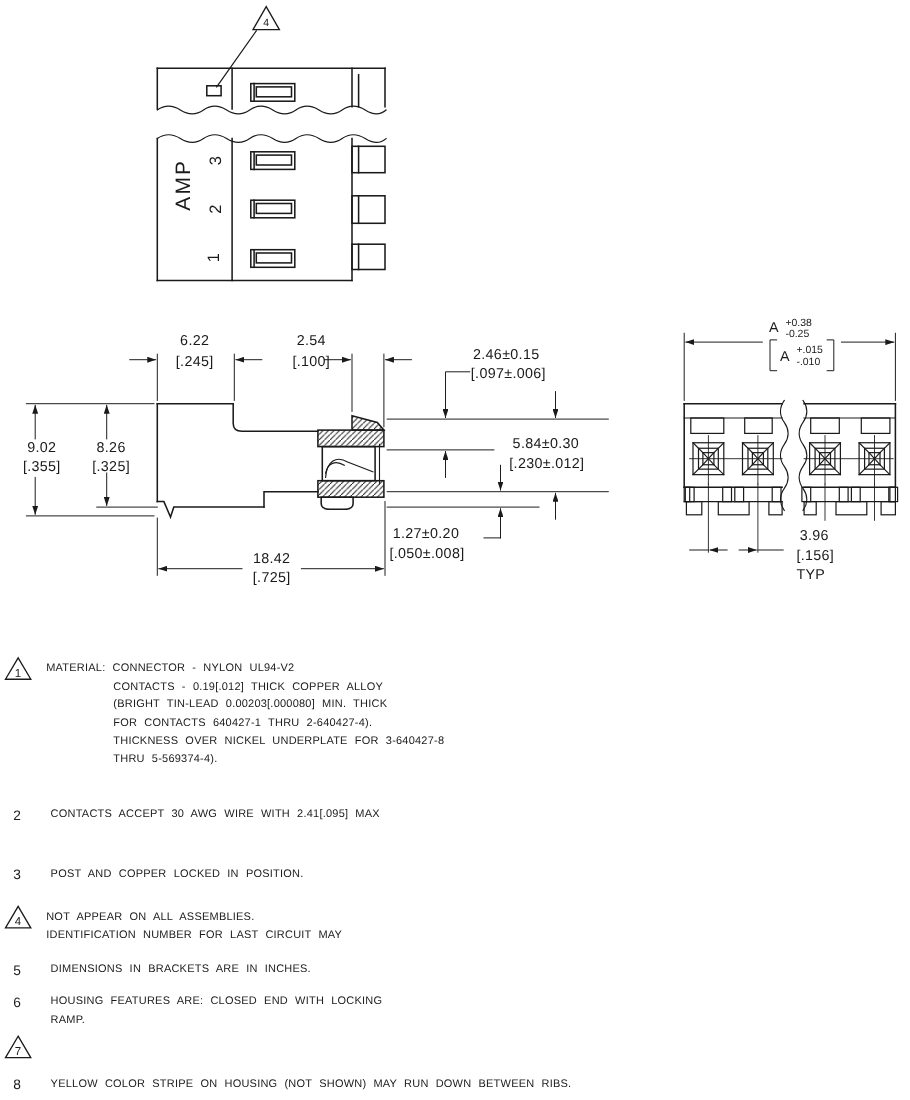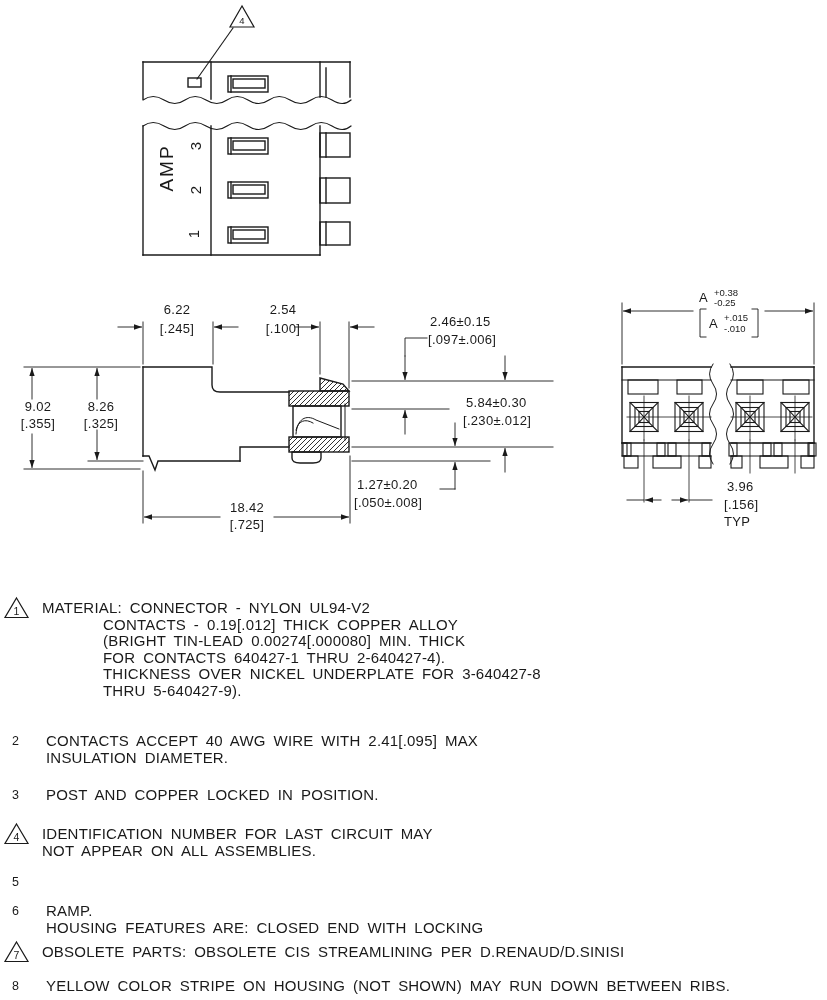--- a/index.html
+++ b/index.html
@@ -10,21 +10,21 @@
   .t13{font-size:13px}
   .t10{font-size:9.5px;letter-spacing:0}
   .t15{font-size:15px}
   .t19{font-size:19px;letter-spacing:2px}
   .notes{position:absolute;left:0;top:0;width:827px;height:1000px}
   .note{position:absolute;left:8px;display:flex;align-items:flex-start}
   .marker{flex:0 0 34px;width:34px;font-size:12.5px;padding-left:4px;padding-top:1px}
   .flag{padding-left:0;padding-top:0}
   .flag svg{margin-left:-5px;margin-top:-4px;display:block}
   .flag text{font-size:10.5px}
-  .lines{font-size:15px;line-height:16.5px;letter-spacing:.2px;word-spacing:3.5px;white-space:nowrap}
+  .lines{font-size:10px;line-height:16.5px;letter-spacing:.2px;word-spacing:3.5px;white-space:nowrap}
   .note1 .cont{padding-left:61px}
 </style>
 </head>
 <body>
 
 <svg id="views" width="827" height="560" viewBox="0 0 827 560" stroke="#1a1a1a" fill="none" stroke-width="1.4" stroke-linecap="square">
   <defs>
     <marker id="ar" markerWidth="9" markerHeight="6" refX="8.5" refY="3" orient="auto">
       <path d="M0,0L9,3L0,6Z" fill="#1a1a1a" stroke="none"></path>
     </marker>
@@ -272,77 +272,76 @@
   <div class="note" style="top:600px">
     <span class="marker flag">
       <svg width="27" height="24" viewBox="0 0 27 24" stroke="#1a1a1a" fill="none" stroke-width="1.2">
         <path d="M13.5,2 L25,21.5 L2,21.5 Z"></path>
         <text x="13.5" y="19" text-anchor="middle">1</text>
       </svg>
     </span>
     <div class="lines note1">
       <div>MATERIAL: CONNECTOR - NYLON UL94-V2</div>
       <div class="cont">CONTACTS - 0.19[.012] THICK COPPER ALLOY</div>
-      <div class="cont">(BRIGHT TIN-LEAD 0.00274[.000080] MIN. THICK</div>
+      <div class="cont">(BRIGHT TIN-LEAD 0.00203[.000080] MIN. THICK</div>
       <div class="cont">FOR CONTACTS 640427-1 THRU 2-640427-4).</div>
       <div class="cont">THICKNESS OVER NICKEL UNDERPLATE FOR 3-640427-8</div>
-      <div class="cont">THRU 5-640427-9).</div>
+      <div class="cont">THRU 5-569374-4).</div>
     </div>
   </div>
 
   <div class="note" style="top:733px">
     <span class="marker">2</span>
     <div class="lines">
-      <div>CONTACTS ACCEPT 40 AWG WIRE WITH 2.41[.095] MAX</div>
-      <div>INSULATION DIAMETER.</div>
+      <div>CONTACTS ACCEPT 30 AWG WIRE WITH 2.41[.095] MAX</div>
     </div>
   </div>
 
   <div class="note" style="top:787px">
     <span class="marker">3</span>
     <div class="lines">
       <div>POST AND COPPER LOCKED IN POSITION.</div>
     </div>
   </div>
 
   <div class="note" style="top:826px">
     <span class="marker flag">
       <svg width="27" height="24" viewBox="0 0 27 24" stroke="#1a1a1a" fill="none" stroke-width="1.2">
         <path d="M13.5,2 L25,21.5 L2,21.5 Z"></path>
         <text x="13.5" y="19" text-anchor="middle">4</text>
       </svg>
     </span>
     <div class="lines">
+      <div>NOT APPEAR ON ALL ASSEMBLIES.</div>
       <div>IDENTIFICATION NUMBER FOR LAST CIRCUIT MAY</div>
-      <div>NOT APPEAR ON ALL ASSEMBLIES.</div>
     </div>
   </div>
 
   <div class="note" style="top:874px">
     <span class="marker">5</span>
+    <div class="lines">
+      <div>DIMENSIONS IN BRACKETS ARE IN INCHES.</div>
+    </div>
   </div>
 
   <div class="note" style="top:903px">
     <span class="marker">6</span>
     <div class="lines">
+      <div>HOUSING FEATURES ARE: CLOSED END WITH LOCKING</div>
       <div>RAMP.</div>
-      <div>HOUSING FEATURES ARE: CLOSED END WITH LOCKING</div>
     </div>
   </div>
 
   <div class="note" style="top:944px">
     <span class="marker flag">
       <svg width="27" height="24" viewBox="0 0 27 24" stroke="#1a1a1a" fill="none" stroke-width="1.2">
         <path d="M13.5,2 L25,21.5 L2,21.5 Z"></path>
         <text x="13.5" y="19" text-anchor="middle">7</text>
       </svg>
     </span>
-    <div class="lines">
-      <div>OBSOLETE PARTS: OBSOLETE CIS STREAMLINING PER D.RENAUD/D.SINISI</div>
-    </div>
   </div>
 
   <div class="note" style="top:978px">
     <span class="marker">8</span>
     <div class="lines">
       <div>YELLOW COLOR STRIPE ON HOUSING (NOT SHOWN) MAY RUN DOWN BETWEEN RIBS.</div>
     </div>
   </div>
 
 </div>

